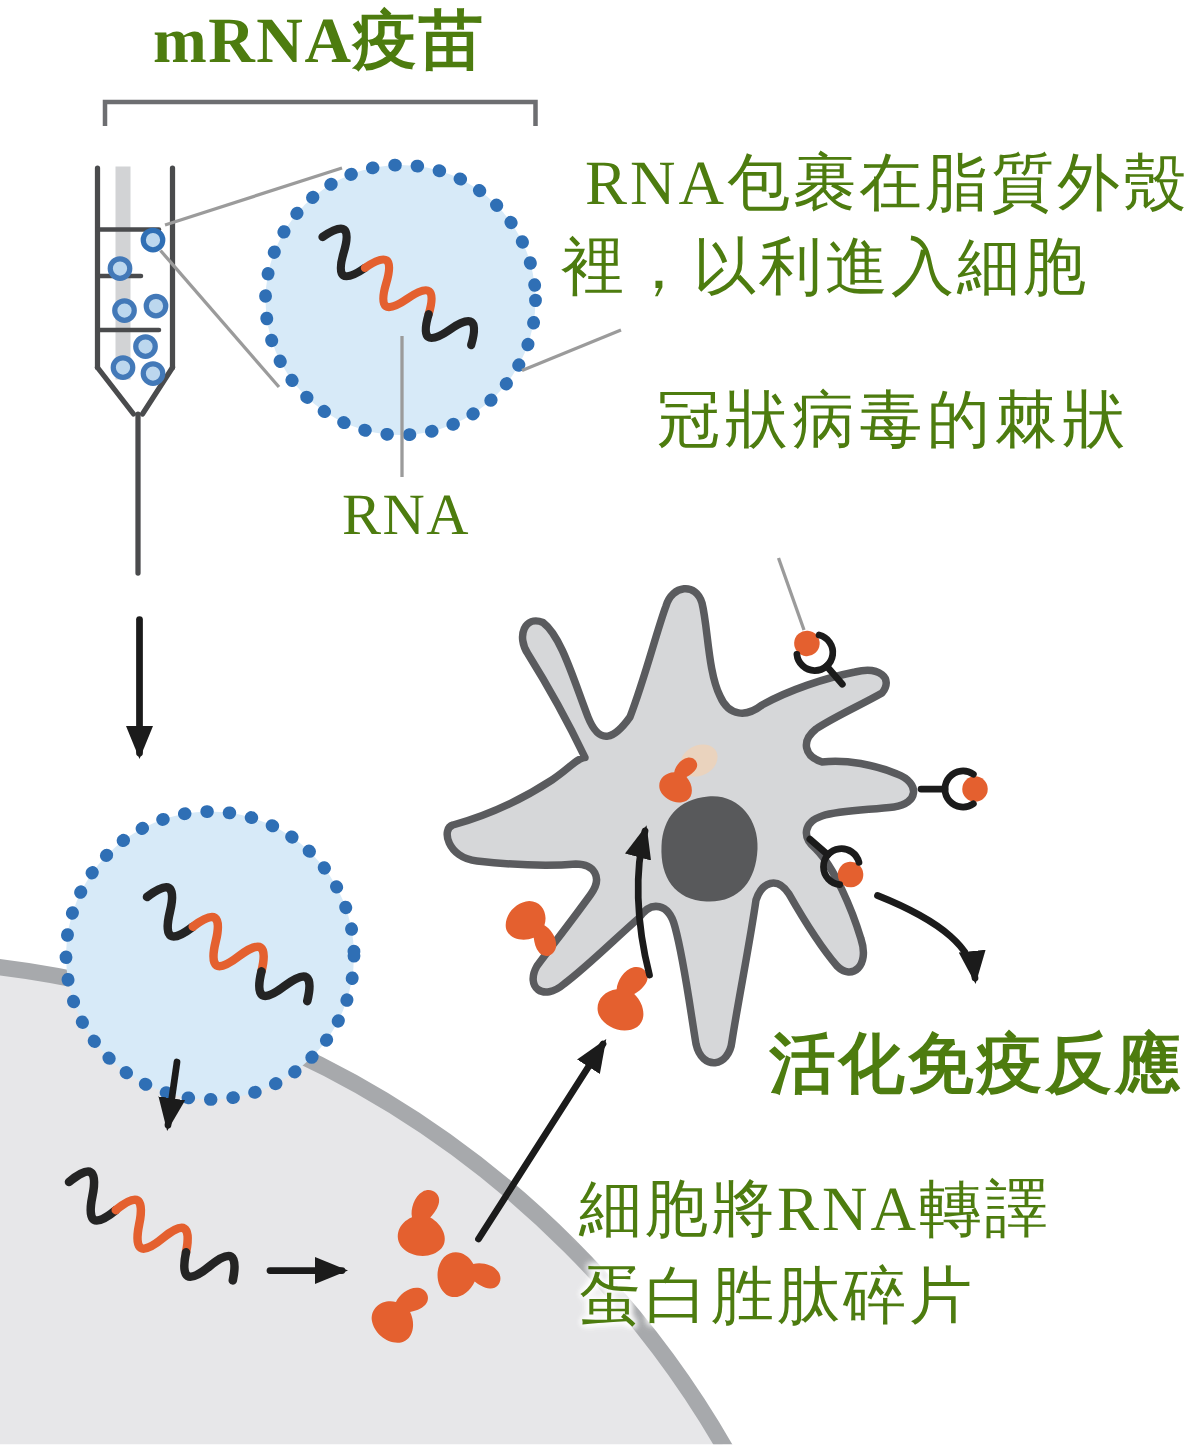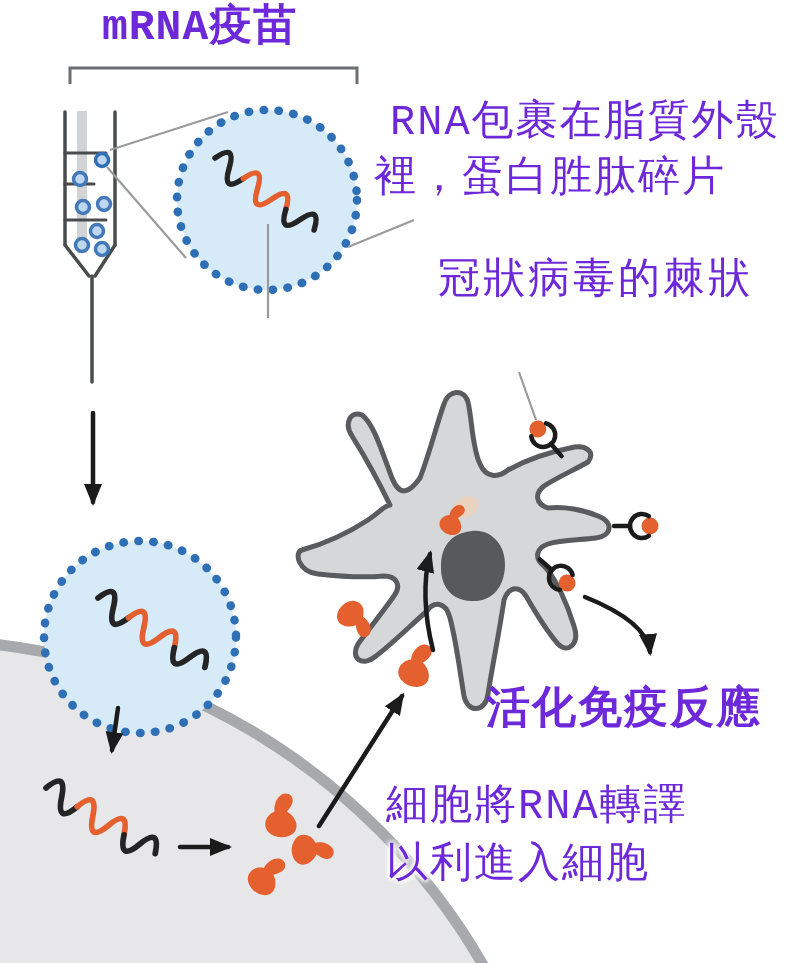--- a/index.html
+++ b/index.html
@@ -2,30 +2,30 @@
 <html><head>
 <meta charset="utf-8">
 <style>
   html,body{margin:0;padding:0;background:#ffffff;}
   .stage{
     position:relative;width:800px;height:963px;background:#ffffff;overflow:hidden;
     font-family:"Liberation Sans","DejaVu Sans",sans-serif;
   }
   .stage svg{position:absolute;left:0;top:0;}
   .lbl{
-    position:absolute;color:#6d28d9;white-space:nowrap;line-height:1;
-    font-family:Liberation Mono, monospace;
+    position:absolute;color:#4d7c0f;white-space:nowrap;line-height:1;
+    font-family:Liberation Serif, serif;
   }
   .title{left:102px;top:6px;font-size:43px;font-weight:700;letter-spacing:1px;}
   .shell1{left:390px;top:102px;font-size:42px;letter-spacing:2px;}
   .shell2{left:374px;top:158px;font-size:42px;letter-spacing:2px;}
   .rna{left:228px;top:324px;font-size:39px;letter-spacing:1px;}
   .spike1{left:393px;top:260px;font-size:42px;letter-spacing:3px;margin-left:45px;}
   .spike2{left:393px;top:316px;font-size:42px;letter-spacing:3px;}
-  .immune{left:486px;top:688px;font-size:44px;font-weight:700;letter-spacing:2px;}
+  .immune{left:513px;top:688px;font-size:44px;font-weight:700;letter-spacing:2px;}
   .halo{text-shadow:0 0 4px #fff,0 0 4px #fff,0 0 6px #fff,0 0 6px #fff,0 0 8px #fff;text-align:center;}
   .tr1{left:386px;top:786px;font-size:42px;letter-spacing:2px;}
   .tr2{left:386px;top:844px;font-size:42px;letter-spacing:2px;}
 </style>
 </head>
 <body>
 
 <div class="stage">
 
   <svg width="800" height="963" viewBox="0 0 800 963">
@@ -140,18 +140,19 @@
       <line x1="118" y1="708" x2="112" y2="750" marker-end="url(#ah)"></line>
       <line x1="180" y1="847" x2="228" y2="847" marker-end="url(#ah)"></line>
       <line x1="319" y1="826" x2="402" y2="696" marker-end="url(#ah)"></line>
       <path d="M433,650 C424,615 423,580 430,554" marker-end="url(#ah)"></path>
       <path d="M585,597 C630,615 648,633 650,652" marker-end="url(#ah)"></path>
     </g>
   </svg>
 
   <div class="lbl title">mRNA疫苗</div>
   <div class="lbl shell1">RNA包裹在脂質外殼</div>
-  <div class="lbl shell2">裡，蛋白胜肽碎片</div>
+  <div class="lbl shell2">裡，以利進入細胞</div>
+  <div class="lbl rna">RNA</div>
   <div class="lbl spike1">冠狀病毒的棘狀</div>
   <div class="lbl immune">活化免疫反應</div>
   <div class="lbl tr1 halo">細胞將RNA轉譯</div>
-  <div class="lbl tr2 halo">以利進入細胞</div>
+  <div class="lbl tr2 halo">蛋白胜肽碎片</div>
 </div>
 
 </body></html>

